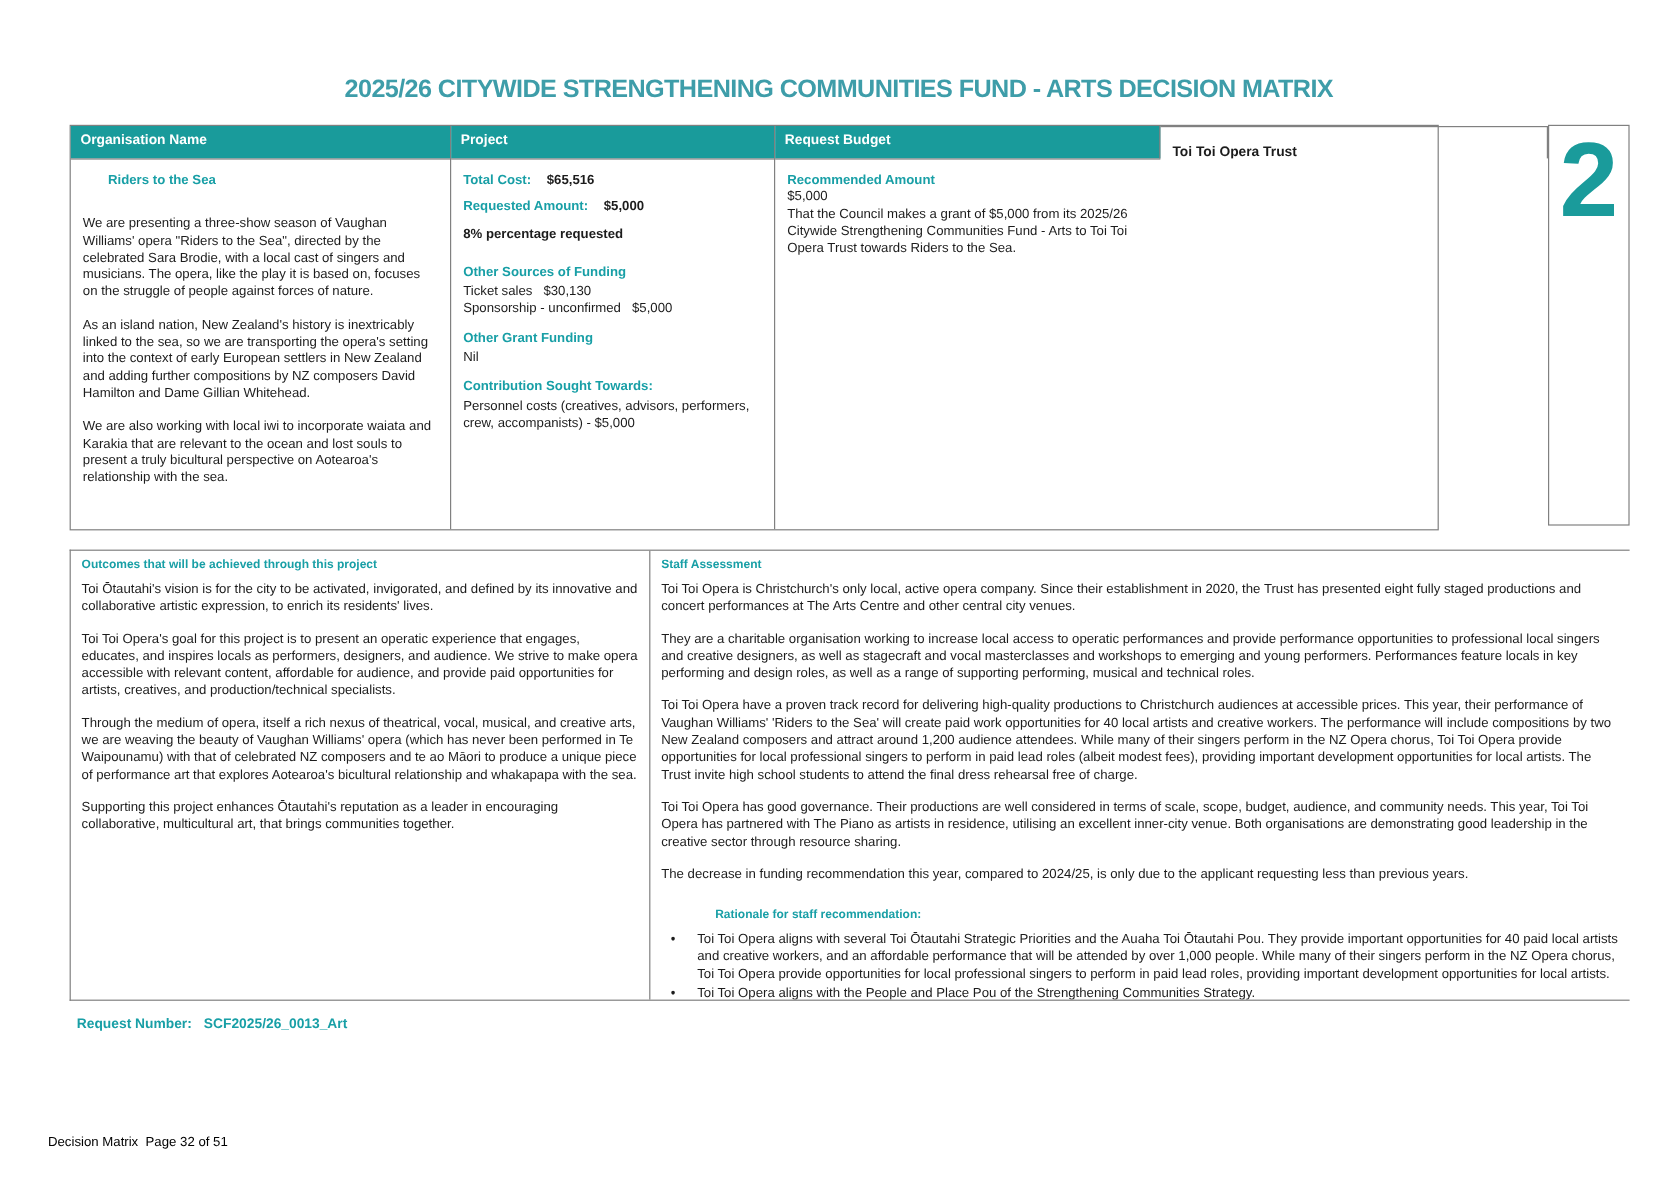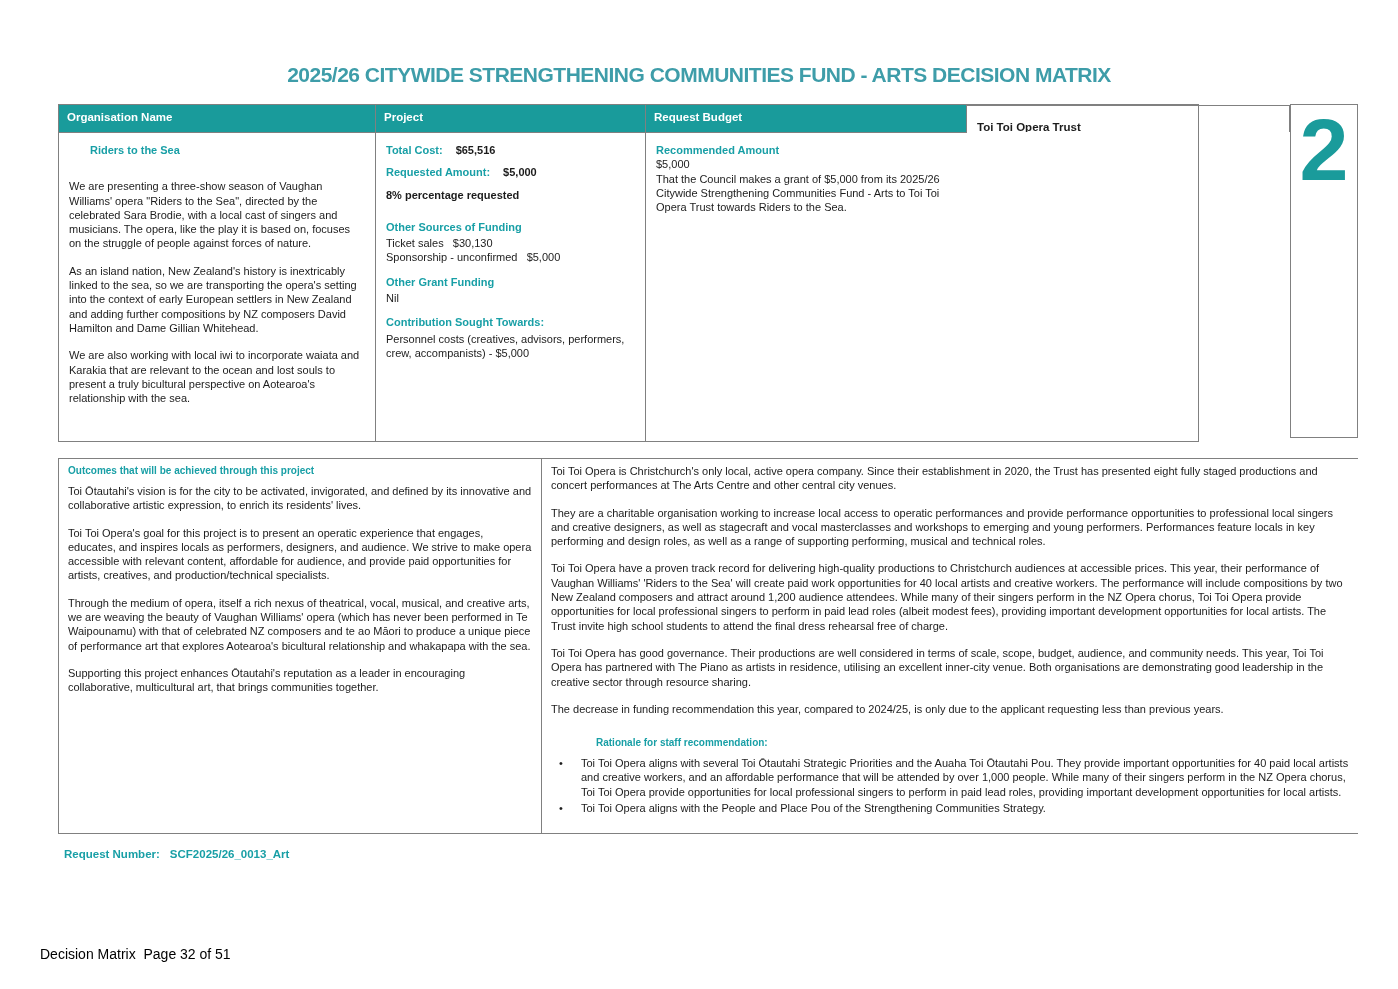--- a/index.html
+++ b/index.html
@@ -128,21 +128,21 @@
     position: absolute;
     left: 64px;
     top: 848px;
     font-size: 11.5px;
   }
   .request-number .val { margin-left: 10px; }
   .page-footer {
     position: absolute;
     left: 40px;
     top: 946px;
-    font-size: 14px;
+    font-size: 11px;
     color: #000000;
   }
 </style>
 </head>
 <body>
 
 <div class="page">
 
   <div class="title">2025/26 CITYWIDE STRENGTHENING COMMUNITIES FUND - ARTS DECISION MATRIX</div>
 
@@ -200,20 +200,21 @@
 
     <div class="lower-cell left">
       <h3 class="teal">Outcomes that will be achieved through this project</h3>
       <p>Toi Ōtautahi's vision is for the city to be activated, invigorated, and defined by its innovative and collaborative artistic expression, to enrich its residents' lives.</p>
       <p>Toi Toi Opera's goal for this project is to present an operatic experience that engages, educates, and inspires locals as performers, designers, and audience. We strive to make opera accessible with relevant content, affordable for audience, and provide paid opportunities for artists, creatives, and production/technical specialists.</p>
       <p>Through the medium of opera, itself a rich nexus of theatrical, vocal, musical, and creative arts, we are weaving the beauty of Vaughan Williams' opera (which has never been performed in Te Waipounamu) with that of celebrated NZ composers and te ao Māori to produce a unique piece of performance art that explores Aotearoa's bicultural relationship and whakapapa with the sea.</p>
       <p>Supporting this project enhances Ōtautahi's reputation as a leader in encouraging collaborative, multicultural art, that brings communities together.</p>
     </div>
 
     <div class="lower-cell right">
+      <h3 class="teal">Staff Assessment</h3>
       <p>Toi Toi Opera is Christchurch's only local, active opera company. Since their establishment in 2020, the Trust has presented eight fully staged productions and concert performances at The Arts Centre and other central city venues.</p>
       <p>They are a charitable organisation working to increase local access to operatic performances and provide performance opportunities to professional local singers and creative designers, as well as stagecraft and vocal masterclasses and workshops to emerging and young performers. Performances feature locals in key performing and design roles, as well as a range of supporting performing, musical and technical roles.</p>
       <p>Toi Toi Opera have a proven track record for delivering high-quality productions to Christchurch audiences at accessible prices. This year, their performance of Vaughan Williams' 'Riders to the Sea' will create paid work opportunities for 40 local artists and creative workers. The performance will include compositions by two New Zealand composers and attract around 1,200 audience attendees. While many of their singers perform in the NZ Opera chorus, Toi Toi Opera provide opportunities for local professional singers to perform in paid lead roles (albeit modest fees), providing important development opportunities for local artists. The Trust invite high school students to attend the final dress rehearsal free of charge.</p>
       <p>Toi Toi Opera has good governance. Their productions are well considered in terms of scale, scope, budget, audience, and community needs. This year, Toi Toi Opera has partnered with The Piano as artists in residence, utilising an excellent inner-city venue. Both organisations are demonstrating good leadership in the creative sector through resource sharing.</p>
       <p>The decrease in funding recommendation this year, compared to 2024/25, is only due to the applicant requesting less than previous years.</p>
 
       <h3 class="teal rationale-head">Rationale for staff recommendation:</h3>
       <ul class="bullets">
         <li>Toi Toi Opera aligns with several Toi Ōtautahi Strategic Priorities and the Auaha Toi Ōtautahi Pou. They provide important opportunities for 40 paid local artists and creative workers, and an affordable performance that will be attended by over 1,000 people. While many of their singers perform in the NZ Opera chorus, Toi Toi Opera provide opportunities for local professional singers to perform in paid lead roles, providing important development opportunities for local artists.</li>
         <li>Toi Toi Opera aligns with the People and Place Pou of the Strengthening Communities Strategy.</li>

